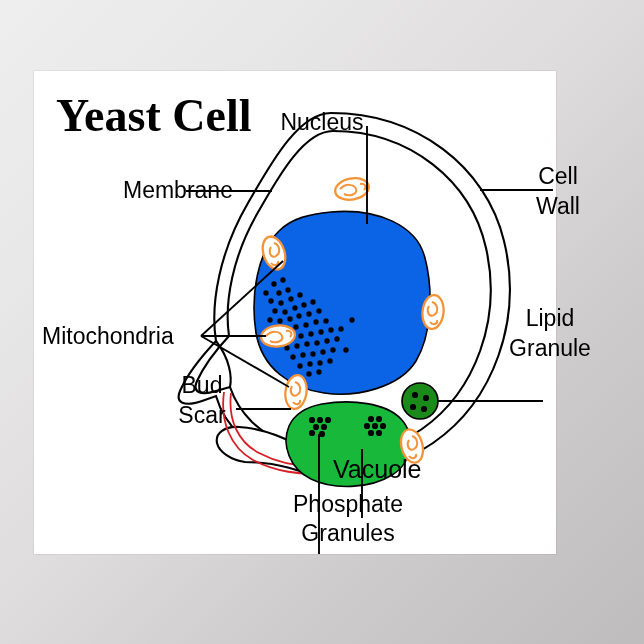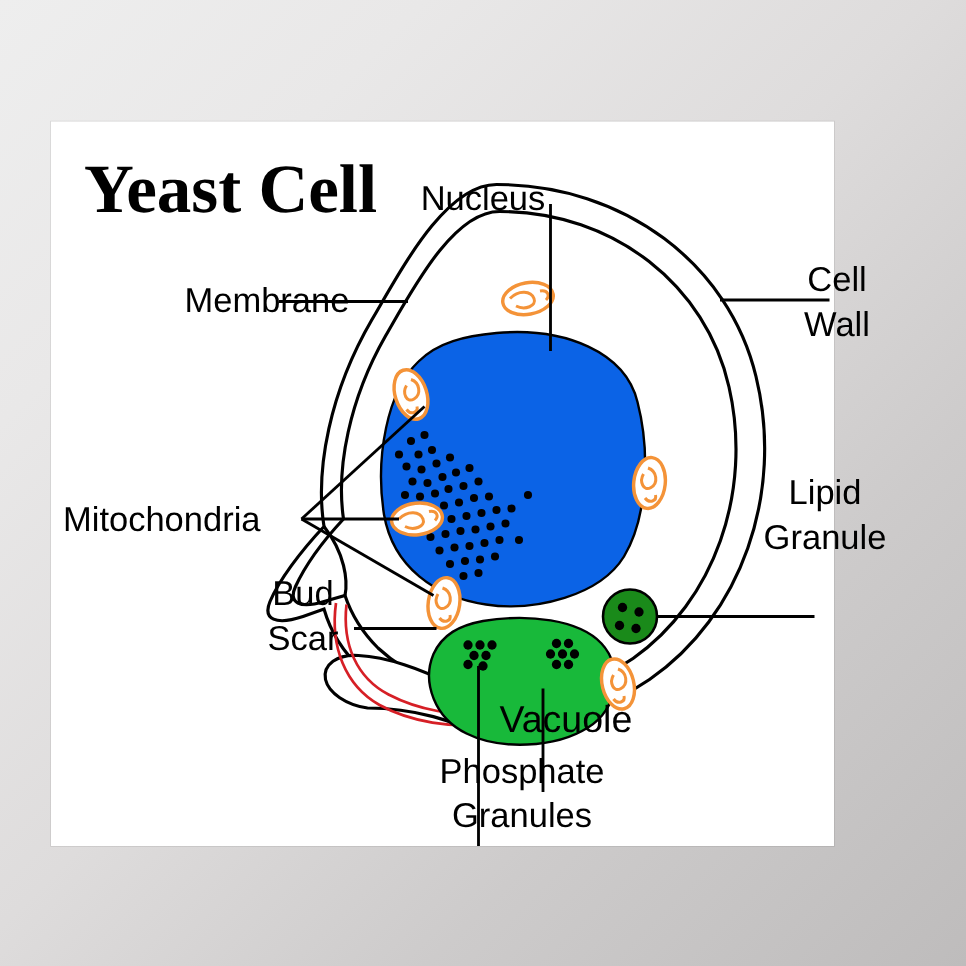--- a/index.html
+++ b/index.html
@@ -5,21 +5,21 @@
   html,body{margin:0;padding:0;}
   body{
     width:644px;height:644px;overflow:hidden;
     font-family:"Liberation Sans", sans-serif;
   }
   #poster-frame{
     position:relative;width:644px;height:644px;
     background:linear-gradient(135deg,#eeeeee 0%,#e9e8e8 22%,#dedcdc 48%,#cdcbcb 72%,#bebcbc 100%);
   }
   #poster-sheet{
-    position:absolute;left:34px;top:81px;width:522px;height:483px;
+    position:absolute;left:34px;top:71px;width:522px;height:483px;
     background:#ffffff;
     box-shadow:0 0 0 0.5px rgba(0,0,0,0.10);
   }
   #diagram-svg{position:absolute;left:0;top:0;}
   .ttl{font-family:"Liberation Serif", serif;font-weight:bold;}
   .lbl{font-family:"Liberation Sans", sans-serif;}
 </style>
 </head>
 <body>
 

